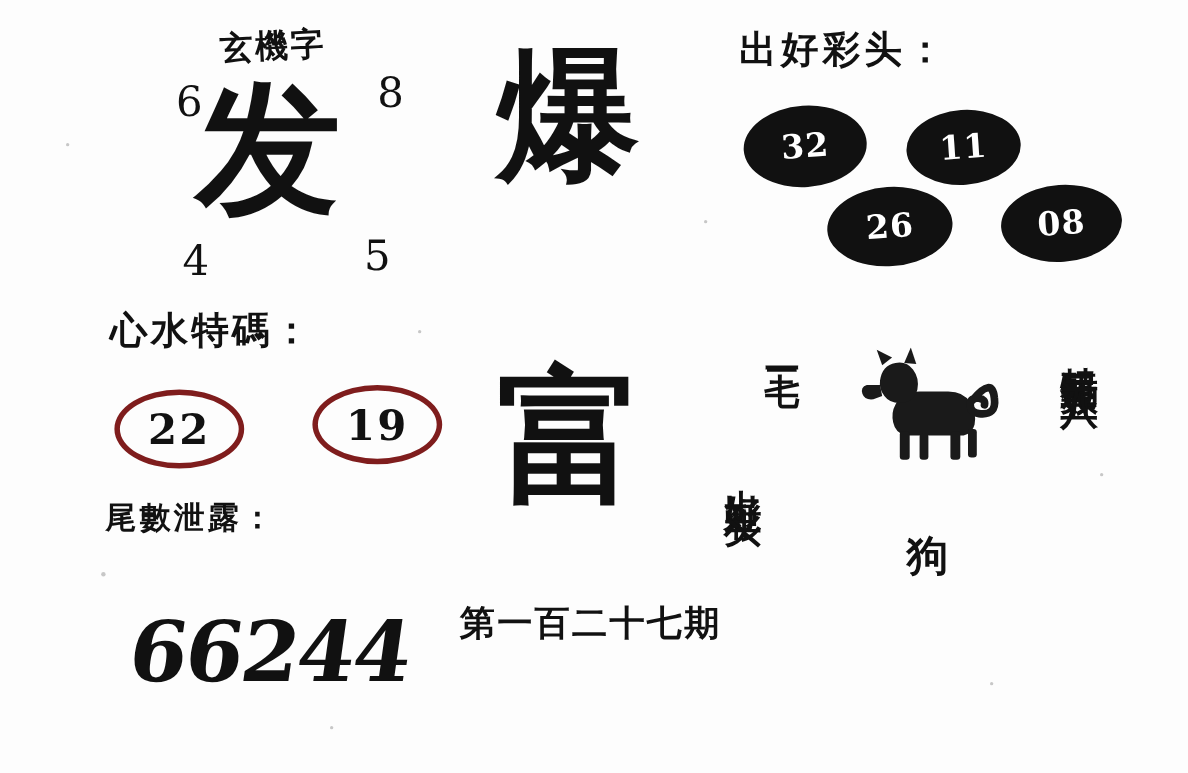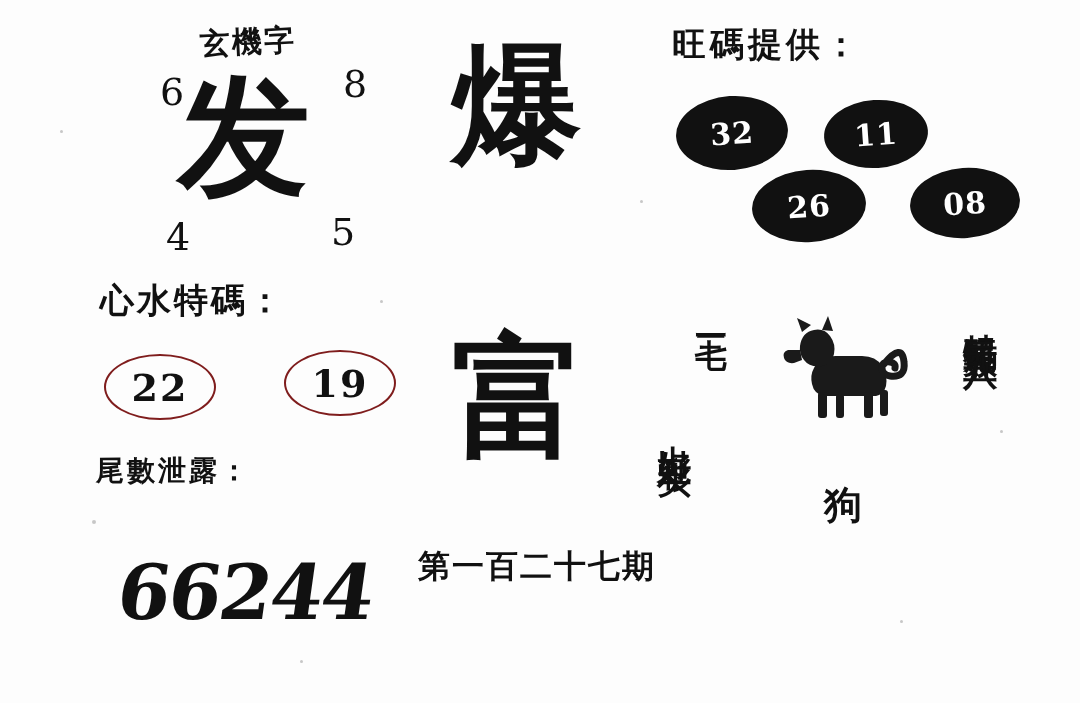--- a/index.html
+++ b/index.html
@@ -50,21 +50,21 @@
     left: 100px; top: 268px;
     font-family: "DejaVu Serif", serif;
     font-weight: bold;
     font-size: 34px;
     letter-spacing: 3px;
     margin-top: 10px;
   }
 
   .oval-num {
     width: 108px; height: 62px;
-    border: 2px solid #7f1d1d;
+    border: 5px solid #7f1d1d;
     border-radius: 50%;
     display: flex;
     align-items: center;
     justify-content: center;
     font-family: "DejaVu Serif", serif;
     font-size: 38px;
     font-weight: bold;
     letter-spacing: 2px;
     background: transparent;
   }
@@ -190,21 +190,21 @@
   <div class="abs oval-num ov1">22</div>
   <div class="abs oval-num ov2">19</div>
 
   <div class="abs weishu-label">尾數泄露：</div>
   <div class="abs weishu-digits">66244</div>
 
   <div class="abs big-bao">爆</div>
   <div class="abs big-fu">富</div>
   <div class="abs issue-label">第一百二十七期</div>
 
-  <div class="abs wangma-label">旺碼提供：</div>
+  <div class="abs wangma-label">出好彩头：</div>
 
   <div class="abs ball ball-1">32</div>
   <div class="abs ball ball-2">11</div>
   <div class="abs ball ball-3">26</div>
   <div class="abs ball ball-4">08</div>
 
   <div class="abs vtext vcol-1">三七一</div>
   <div class="abs vtext vcol-2">出好彩头</div>
   <div class="abs vtext vcol-right">特码尾数二五八</div>
 

